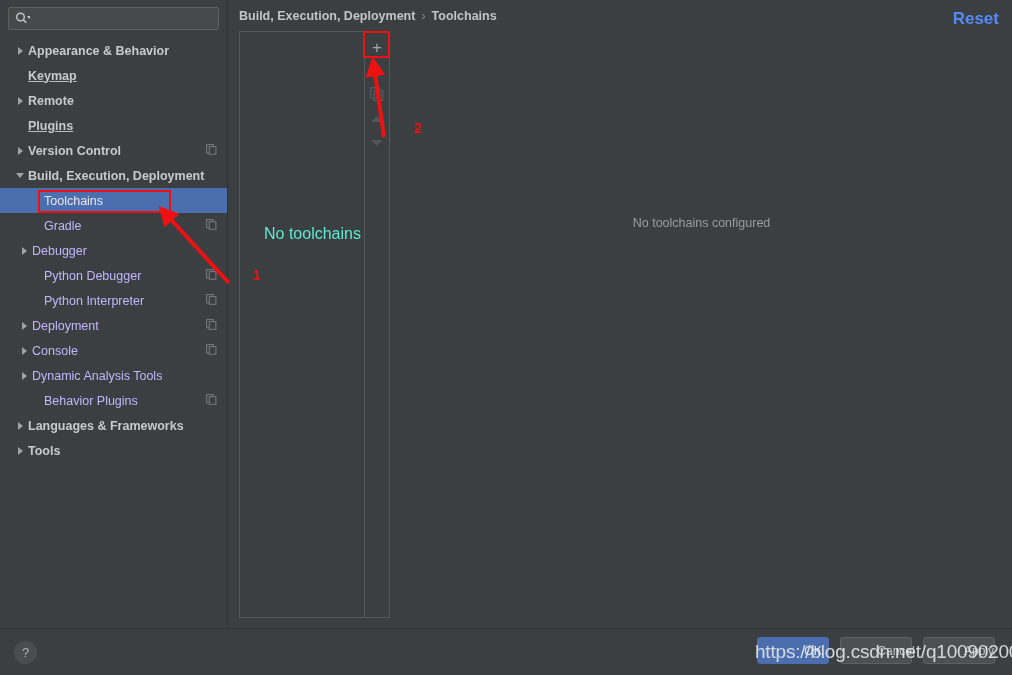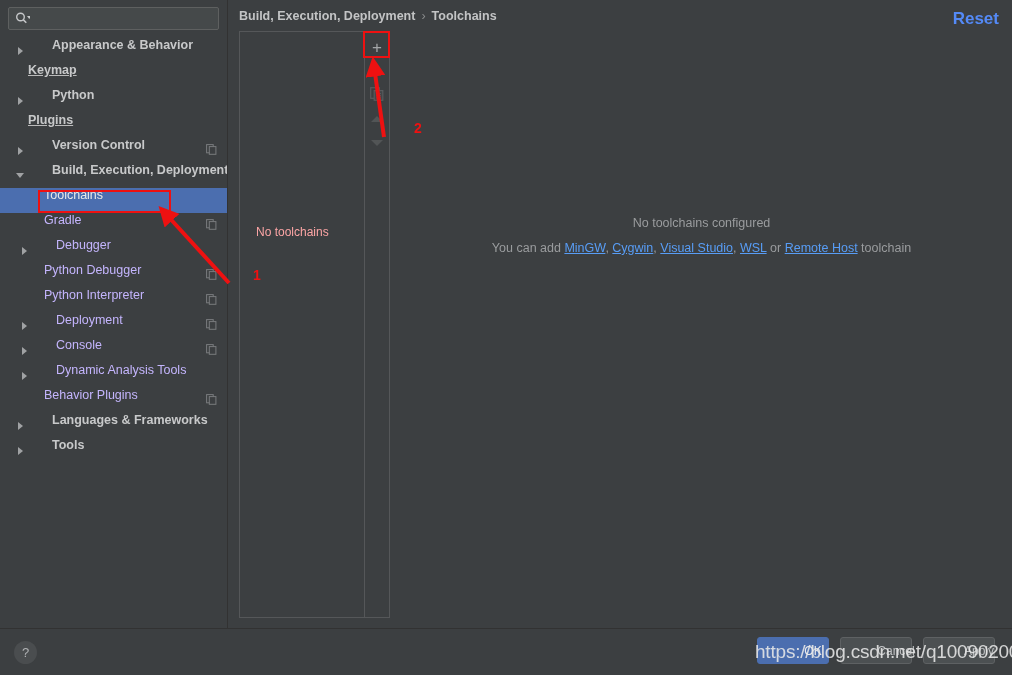--- a/index.html
+++ b/index.html
@@ -49,24 +49,24 @@
     font-size: 12px;
     padding: 0 4px;
     height: 19px;
   }
 
   .tree { margin-top: 8px; }
   .tree-row {
     position: relative;
     height: 25px;
     display: flex;
+    align-items: center;
     padding-left: 0;
     cursor: default;
     white-space: nowrap;
-    gap: 24px;
   }
   .tree-row.selected { background: #4b6eaf; }
   .tree-arrow {
     width: 16px;
     flex: 0 0 16px;
     display: flex;
     align-items: center;
     justify-content: center;
     font-size: 9px;
     color: #9a9c9e;
@@ -127,23 +127,23 @@
   .list-panel {
     position: absolute;
     left: 239px; top: 31px;
     width: 125px; height: 587px;
     background: #3c3f41;
     border: 1px solid #555759;
     border-right: none;
   }
   .empty-list-text {
     position: absolute;
-    left: 16px; top: 193px;
-    color: #fca5a5;
-    font-size: 12px;
+    left: 24px; top: 193px;
+    color: #5eead4;
+    font-size: 16px;
   }
   .toolbar-strip {
     position: absolute;
     left: 364px; top: 31px;
     width: 26px; height: 587px;
     background: #3c3f41;
     border: 1px solid #555759;
     display: flex;
     flex-direction: column;
     align-items: center;
@@ -300,21 +300,21 @@
           </span>
           <span class="tree-label">Appearance &amp; Behavior</span>
         </div>
         <div class="tree-row lvl0 noarrow">
           <span class="tree-label">Keymap</span>
         </div>
         <div class="tree-row lvl0">
           <span class="tree-arrow">
             <span class="tri-right"></span>
           </span>
-          <span class="tree-label">Python</span>
+          <span class="tree-label">Remote</span>
         </div>
         <div class="tree-row lvl0 noarrow">
           <span class="tree-label">Plugins</span>
         </div>
         <div class="tree-row lvl0">
           <span class="tree-arrow">
             <span class="tri-right"></span>
           </span>
           <span class="tree-label">Version Control</span>
           <span class="copy-badge"><svg width="11" height="11" viewBox="0 0 11 11">
@@ -438,23 +438,20 @@
     <div class="tb-btn disabled">
       <span class="tri-up-gray"></span>
     </div>
     <div class="tb-btn disabled">
       <span class="tri-down-gray"></span>
     </div>
   </div>
 
   <div class="main-content">
     <div class="empty-title">No toolchains configured</div>
-    <div class="empty-sub">
-      <span>You can add </span><span class="lnk">MinGW</span><span>, </span><span class="lnk">Cygwin</span><span>, </span><span class="lnk">Visual Studio</span><span>, </span><span class="lnk">WSL</span><span> or </span><span class="lnk">Remote Host</span><span> toolchain</span>
-    </div>
   </div>
 
   <div class="footer">
     <div class="help-btn">
       <span>?</span>
     </div>
   </div>
   <div class="btn primary" id="btn-ok">OK</div>
   <div class="btn" id="btn-cancel">Cancel</div>
   <div class="btn" id="btn-apply">Apply</div>

